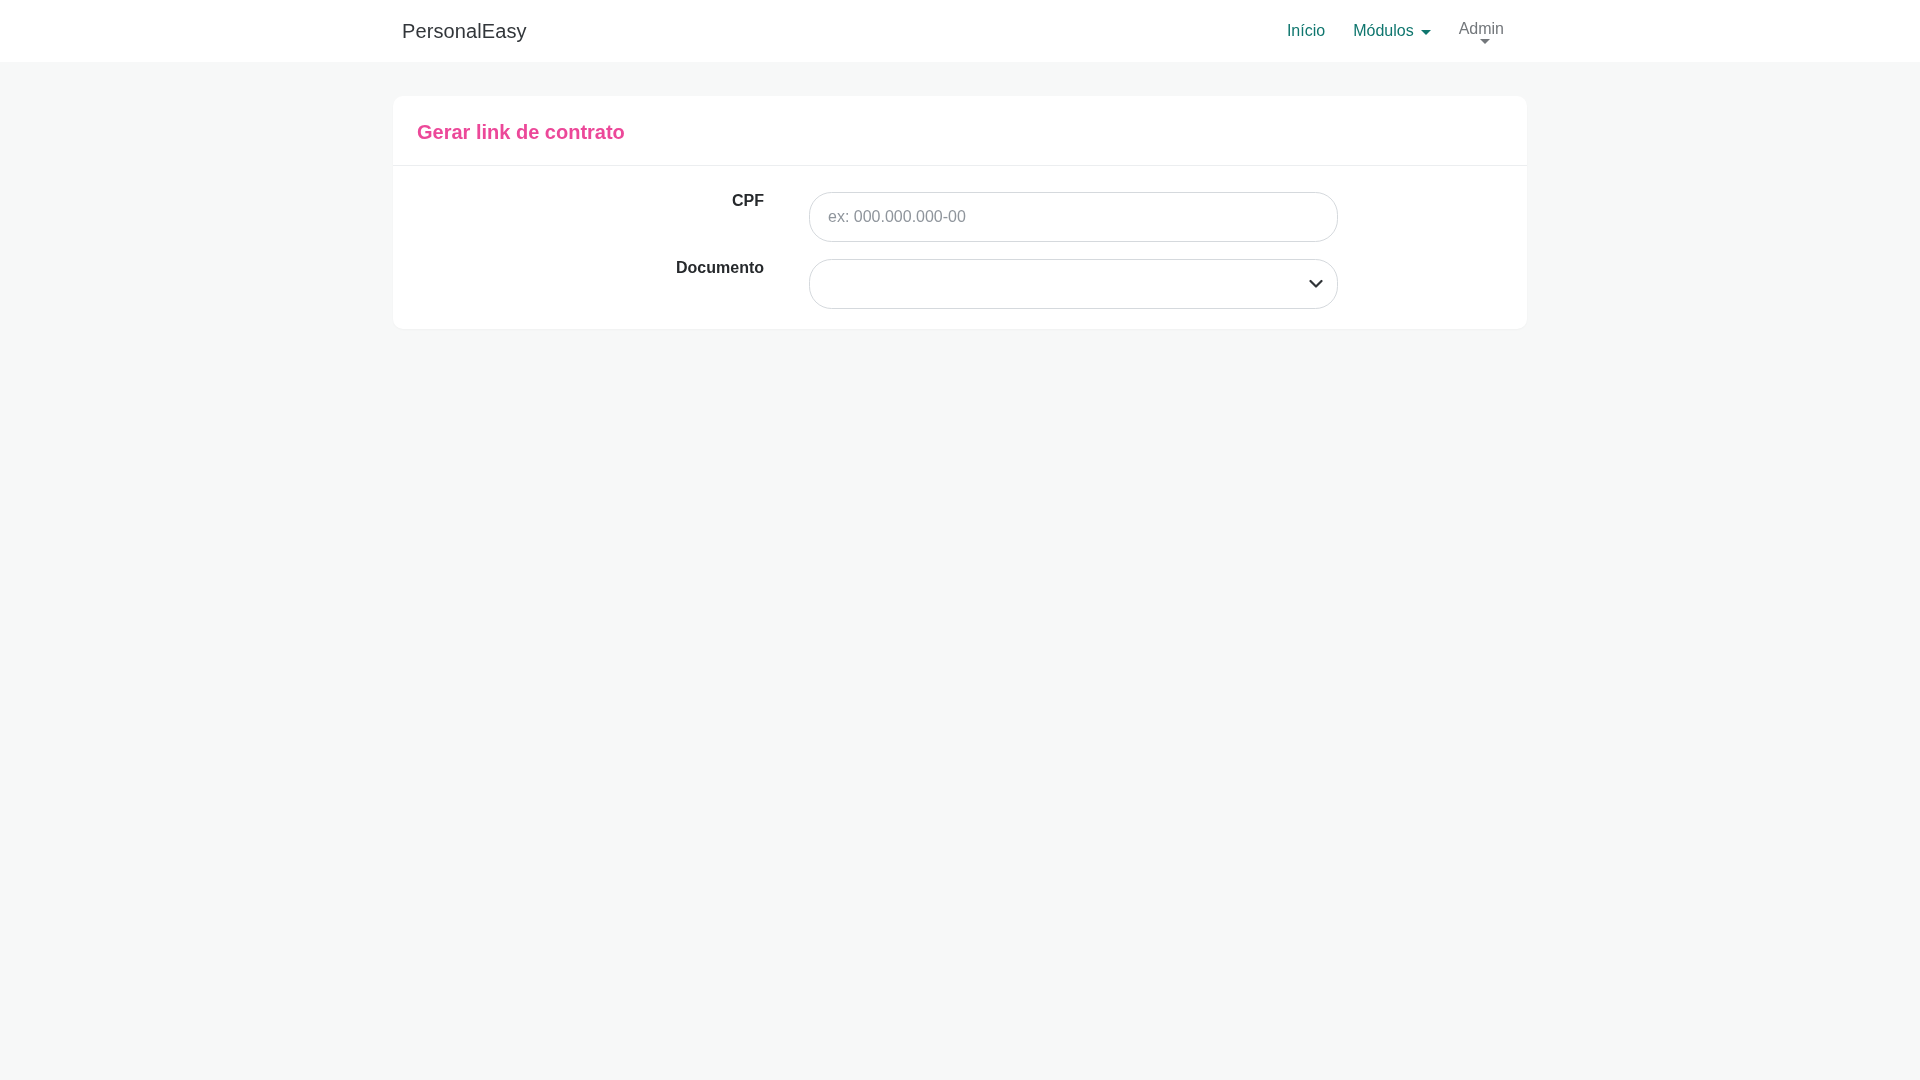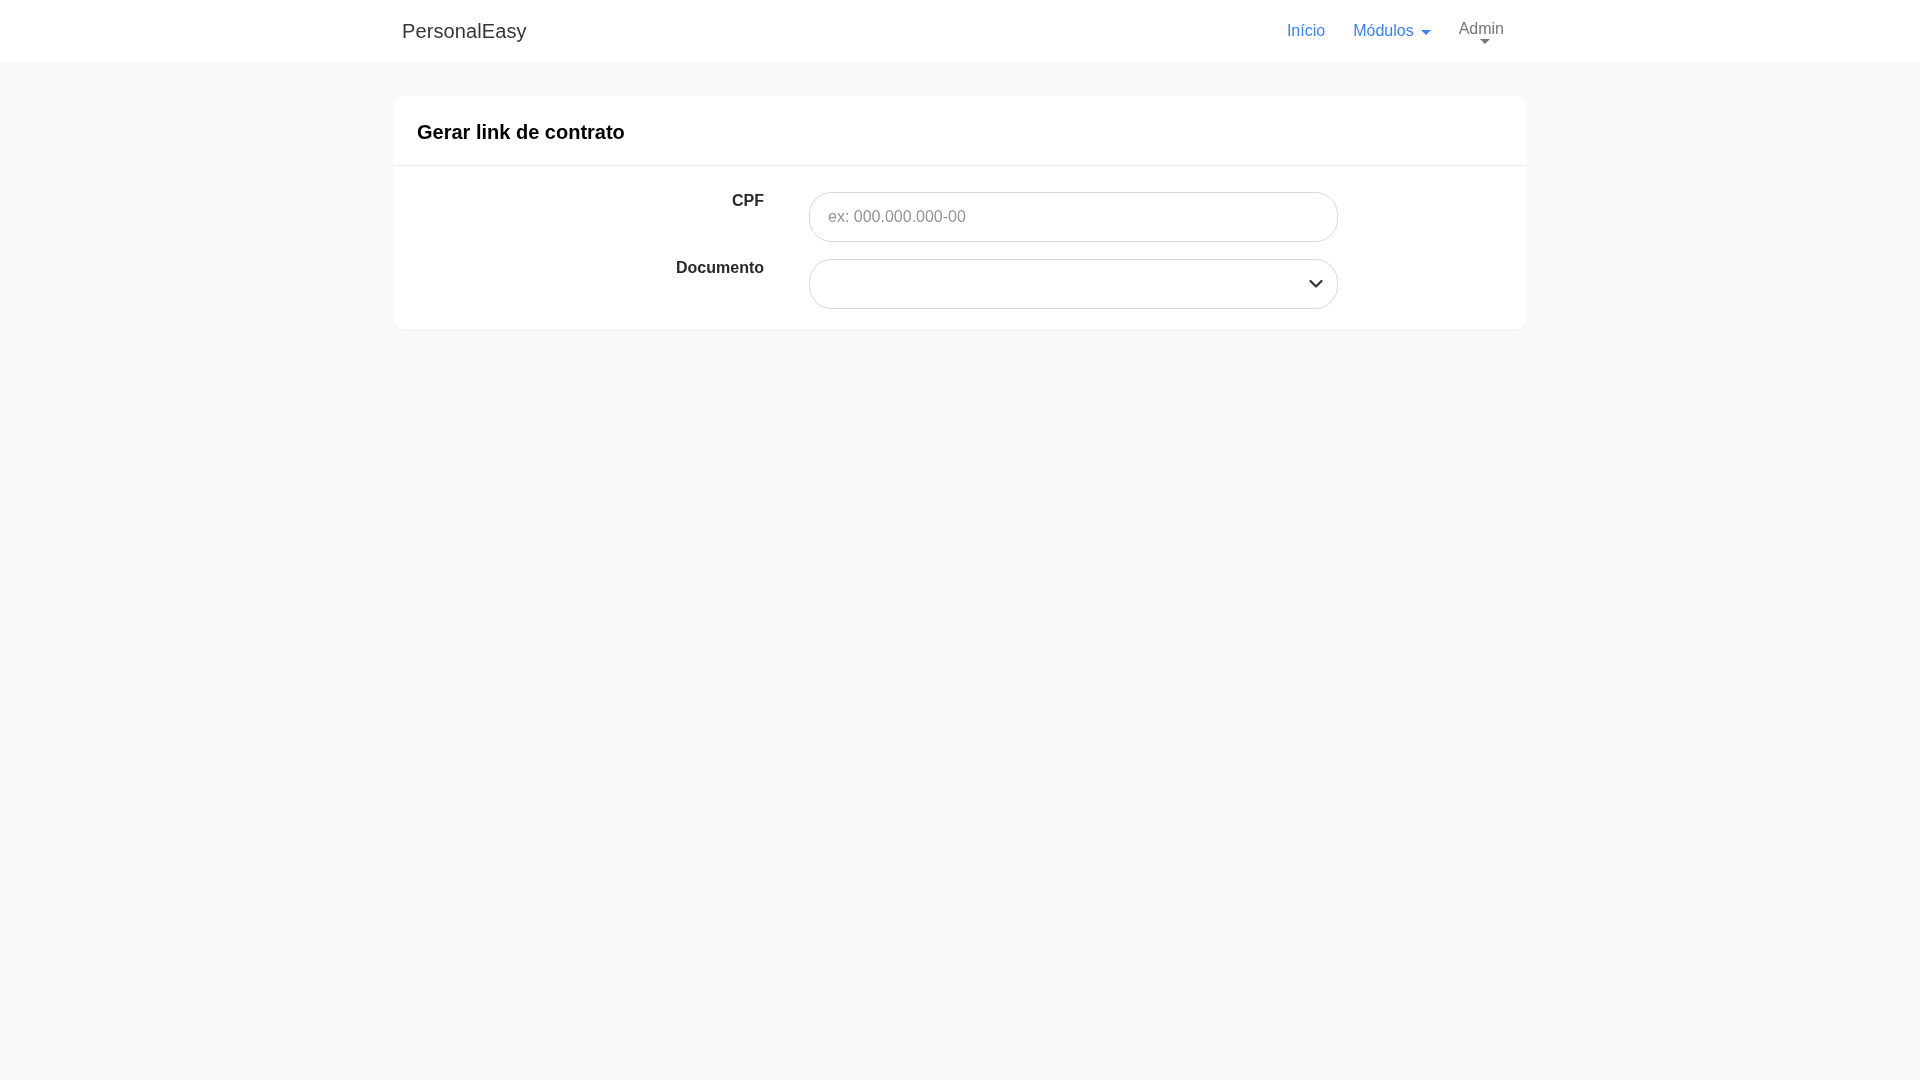--- a/index.html
+++ b/index.html
@@ -34,21 +34,21 @@
     text-decoration: none;
     cursor: pointer;
     letter-spacing: 0.1px;
   }
   .nav {
     display: flex;
     align-items: center;
   }
   .nav-link {
     font-size: 16px;
-    color: #3b82f6;
+    color: #0f766e;
     padding: 8px 14px;
     display: inline-flex;
     align-items: center;
     text-decoration: none;
     cursor: pointer;
     white-space: nowrap;
   }
   .nav-link.nav-admin { color: #73777b; flex-direction: column; }
   .caret-down {
     display: inline-block;
@@ -69,21 +69,21 @@
     box-shadow: 0 1px 2px rgba(0,0,0,0.03);
   }
   .card-header {
     padding: 25px 24px 21px 24px;
     border-bottom: 1px solid #eceef0;
   }
   .card-title {
     margin: 0;
     font-size: 20px;
     font-weight: 700;
-    color: #000000;
+    color: #ec4899;
   }
   .card-body {
     padding: 26px 24px 20px 24px;
   }
   .form-row {
     display: flex;
     margin-bottom: 17px;
     gap: 13px;
   }
   .form-row:last-child { margin-bottom: 0; }

